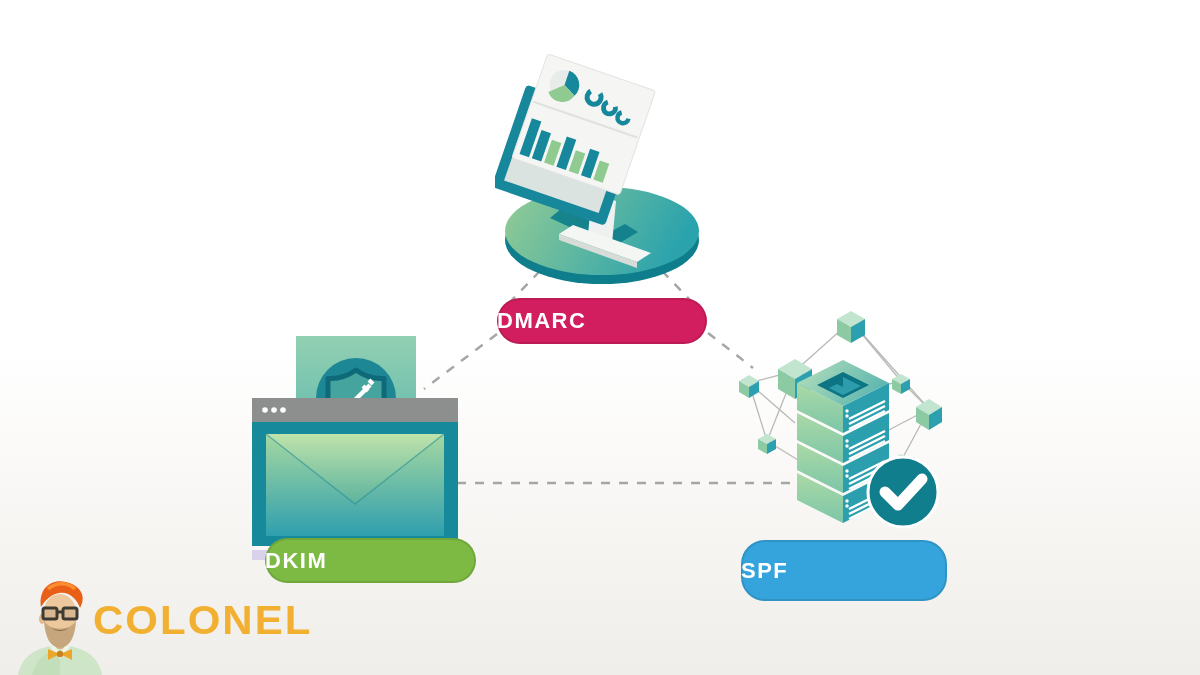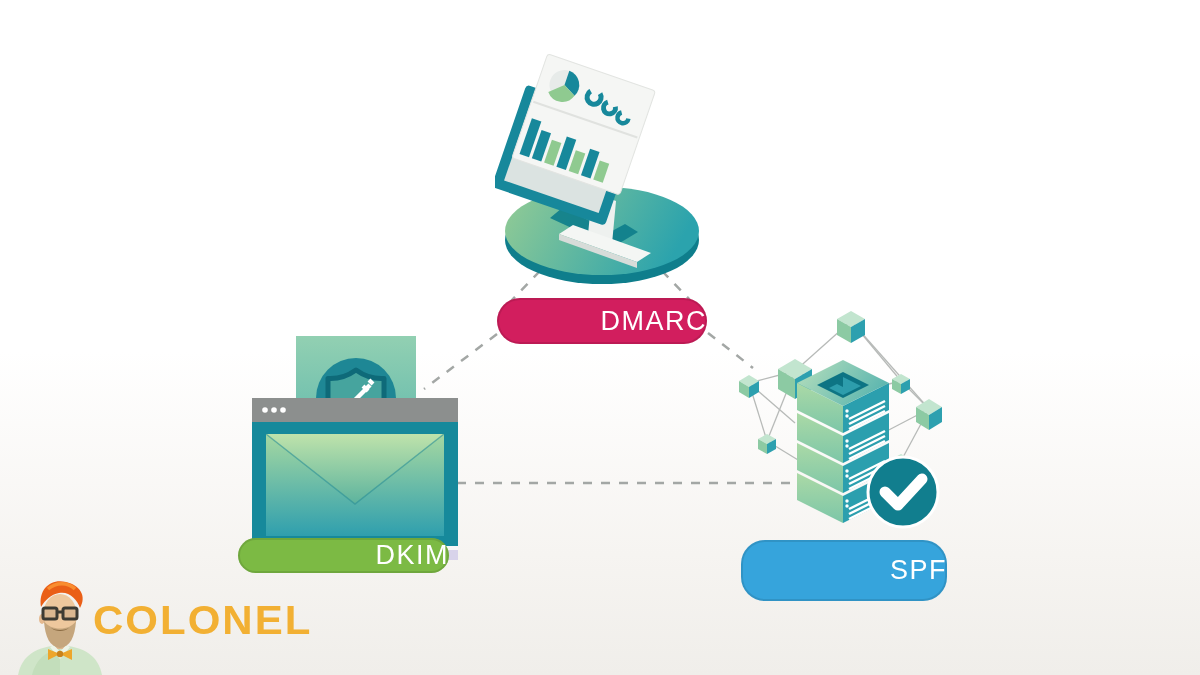--- a/index.html
+++ b/index.html
@@ -2,26 +2,26 @@
 <html><head>
 <meta charset="utf-8">
 <style>
   * { margin:0; padding:0; box-sizing:border-box; }
   body { font-family:"Liberation Sans", sans-serif; }
   .stage{
     position:relative; width:1200px; height:675px; overflow:hidden;
     background:linear-gradient(to bottom,#ffffff 0%,#ffffff 52%,#f6f4f1 82%,#f0eeea 100%);
   }
   .pill{
-    position:absolute; display:flex; align-items:center; justify-content:flex-end;
-    color:#fff; font-weight:normal; font-size:27px; letter-spacing:1.5px;
+    position:absolute; display:flex; align-items:center; justify-content:flex-start;
+    color:#fff; font-weight:bold; font-size:22px; letter-spacing:1.5px;
     border-radius:24px; box-shadow:inset 0 0 0 2px rgba(0,0,0,0.10);
   }
   .pill-dmarc{ left:497px; top:298px; width:210px; height:46px; background:#D21E5E; }
-  .pill-dkim { left:238px; top:538px; width:211px; height:35px; background:#7CBA44; }
+  .pill-dkim { left:265px; top:538px; width:211px; height:45px; background:#7CBA44; }
   .pill-spf  { left:741px; top:540px; width:206px; height:61px; background:#36A4DC; }
   .illus{ position:absolute; }
   .connectors{ position:absolute; left:0; top:0; width:1200px; height:675px; }
   .logo-text{
     position:absolute; left:93px; top:597px; font-size:42px; font-weight:bold;
     color:#F2B033; letter-spacing:2px; transform:scaleY(0.95);
   }
 </style>
 </head>
 <body>

